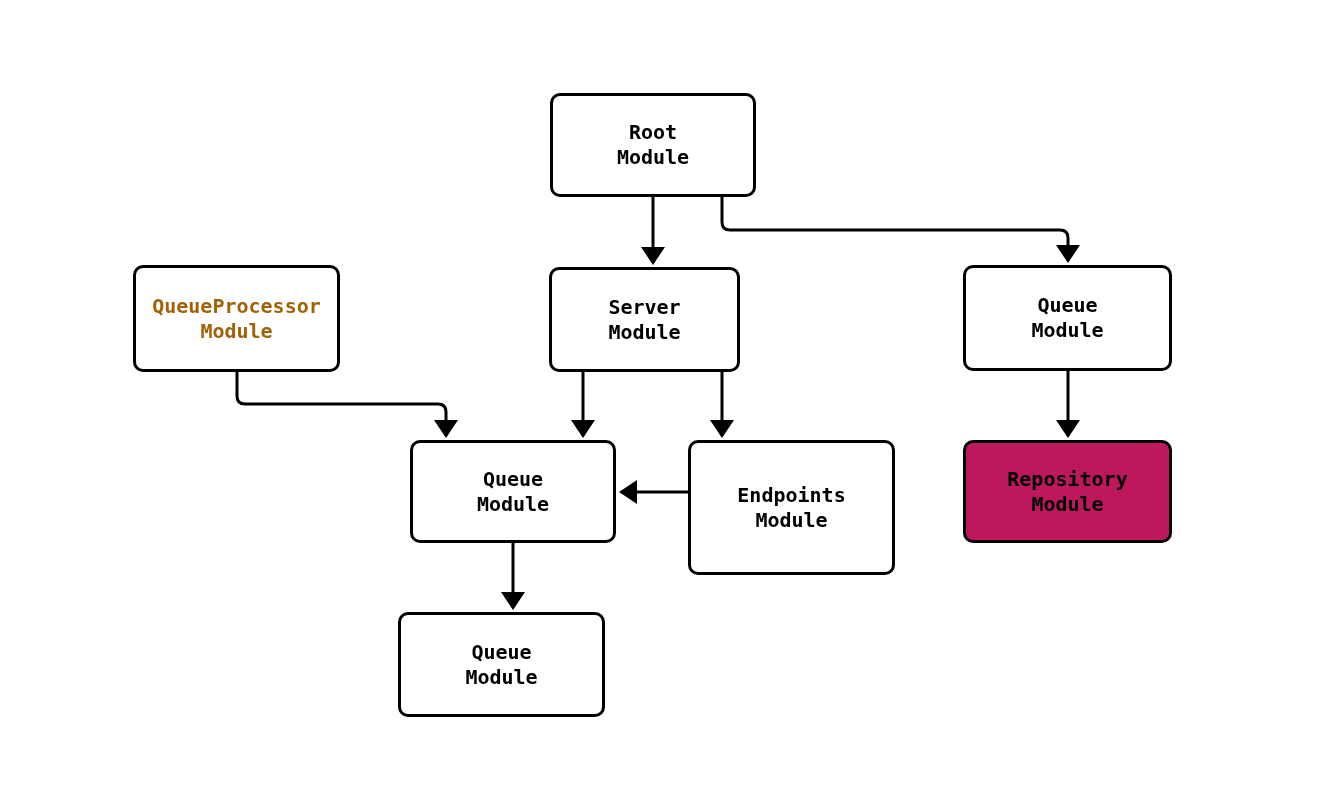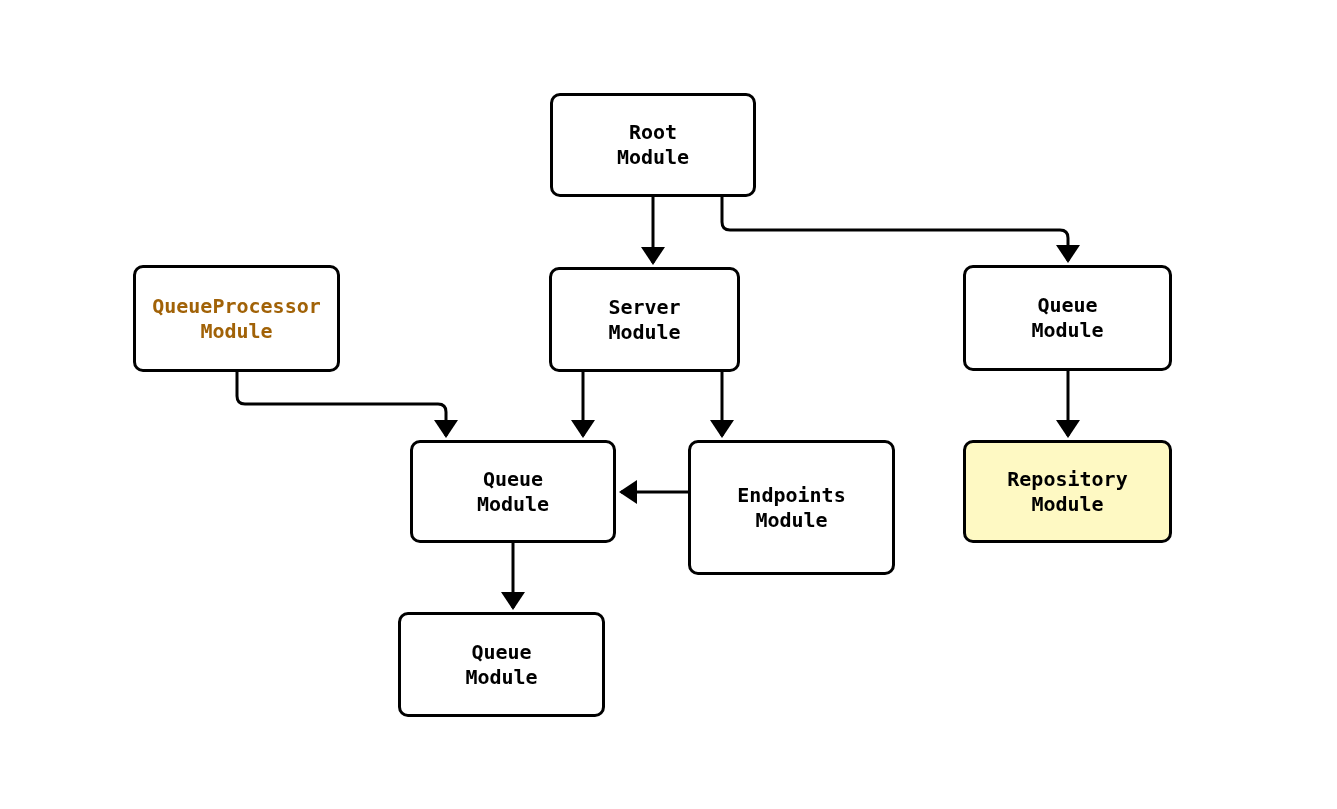--- a/index.html
+++ b/index.html
@@ -83,21 +83,21 @@
         <span>Module</span>
       </div>
       <div class="node" style="left: 410px; top: 440px; width: 206px; height: 103px; background: rgb(255, 255, 255); border-color: rgb(0, 0, 0); color: rgb(0, 0, 0);">
         <span>Queue</span>
         <span>Module</span>
       </div>
       <div class="node" style="left: 688px; top: 440px; width: 207px; height: 135px; background: rgb(255, 255, 255); border-color: rgb(0, 0, 0); color: rgb(0, 0, 0);">
         <span>Endpoints</span>
         <span>Module</span>
       </div>
-      <div class="node" style="left: 963px; top: 440px; width: 209px; height: 103px; background: #fef9c3; border-color: rgb(0, 0, 0); color: rgb(0, 0, 0);">
+      <div class="node" style="left: 963px; top: 440px; width: 209px; height: 103px; background: #be185d; border-color: rgb(0, 0, 0); color: rgb(0, 0, 0);">
         <span>Repository</span>
         <span>Module</span>
       </div>
       <div class="node" style="left: 398px; top: 612px; width: 207px; height: 105px; background: rgb(255, 255, 255); border-color: rgb(0, 0, 0); color: rgb(0, 0, 0);">
         <span>Queue</span>
         <span>Module</span>
       </div>
     </div>
 </div>
 

